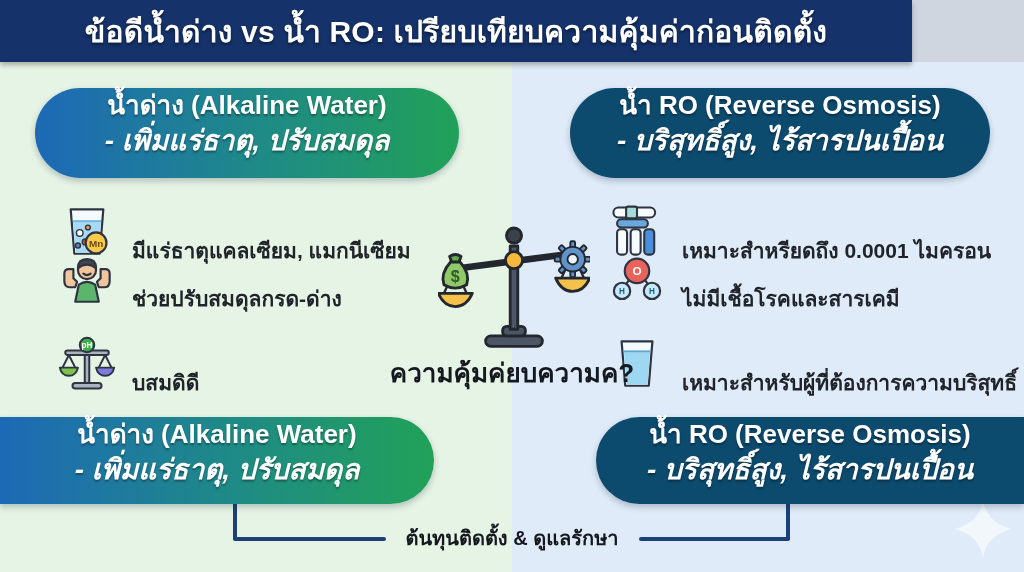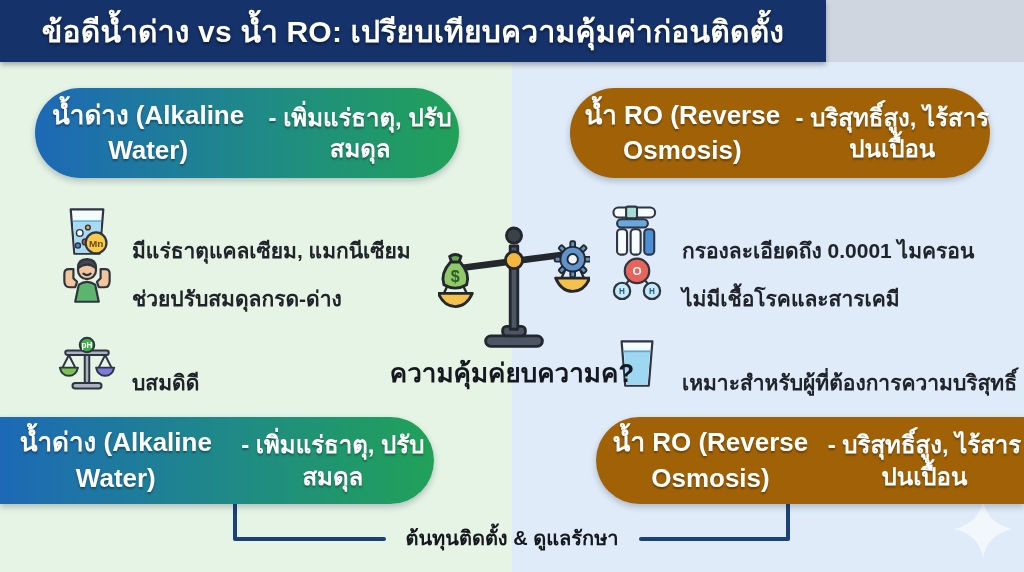--- a/index.html
+++ b/index.html
@@ -1,30 +1,30 @@
 <!DOCTYPE html>
 <html><head>
 <meta charset="utf-8">
 <style>
   html,body{margin:0;padding:0;background:#cfd6e0;}
   .stage{position:relative;width:1024px;height:572px;overflow:hidden;
          font-family:"Liberation Sans","DejaVu Sans",sans-serif;}
   .bg-left{position:absolute;left:0;top:62px;width:512px;height:510px;background:#e6f4e5;}
   .bg-right{position:absolute;left:512px;top:62px;width:512px;height:510px;background:#dfebf8;}
-  .title-bar{position:absolute;left:0;top:0;width:826px;height:62px;background:#15326a;
+  .title-bar{position:absolute;left:0;top:0;width:912px;height:62px;background:#15326a;
              display:flex;align-items:center;justify-content:center;box-shadow:0 3px 5px rgba(0,0,0,.28);z-index:5;}
   .title-bar h1{margin:0;font-size:30px;font-weight:bold;color:#ffffff;letter-spacing:.2px;
                 text-shadow:0 2px 3px rgba(0,0,0,.45);}
-  .pill{position:absolute;display:flex;align-items:center;
+  .pill{position:absolute;display:flex;flex-direction:column;align-items:center;
         color:#fff;font-weight:bold;text-align:center;z-index:3;
         text-shadow:0 2px 2px rgba(0,0,0,.35);box-shadow:0 3px 6px rgba(10,30,60,.25);}
   .pill .l1{font-size:26px;line-height:1.35;}
-  .pill .l2{font-size:24px;line-height:1.3;}
+  .pill .l2{font-size:28px;line-height:1.3;font-style:italic;}
   .grad{background:linear-gradient(90deg,#1d69b6 0%,#1f8b85 55%,#21a158 100%);}
-  .ro{background:#a16207;}
+  .ro{background:#0c4a6e;}
   .pill-tl{left:35px;top:88px;width:424px;height:90px;border-radius:45px;}
   .pill-tr{left:570px;top:88px;width:420px;height:90px;border-radius:45px;}
   .pill-bl{left:0;top:417px;width:434px;height:87px;border-radius:0 44px 44px 0;}
   .pill-br{left:596px;top:417px;width:428px;height:87px;border-radius:44px 0 0 44px;}
   .row{position:absolute;height:64px;display:flex;align-items:center;z-index:2;}
   .row .icon{width:58px;height:58px;flex:0 0 58px;display:flex;align-items:center;justify-content:center;}
   .row .txt{margin-left:16px;font-size:21px;font-weight:bold;color:#20242a;white-space:nowrap;margin-top:36px;}
   .rowL{left:58px;width:440px;}
   .rowR{left:608px;width:412px;}
   .r1{top:200px;}.r2{top:248px;}.r3{top:332px;}
@@ -123,21 +123,21 @@
         <g stroke="#2e3440" stroke-width="2.3" stroke-linejoin="round">
           <rect x="6" y="5" width="46" height="11" rx="5.5" fill="#f6fbfd"></rect>
           <rect x="20" y="4" width="12" height="13" rx="2" fill="#a7dcd6"></rect>
           <rect x="10" y="18" width="34" height="9" rx="4.5" fill="#6aa7dd"></rect>
           <rect x="10" y="29" width="11" height="28" rx="4" fill="#f6fbfd"></rect>
           <rect x="25" y="29" width="11" height="28" rx="4" fill="#f6fbfd"></rect>
           <rect x="40" y="29" width="11" height="28" rx="4" fill="#4a90d9"></rect>
         </g>
       </svg>
     </span>
-    <span class="txt">กรองละเอียดถึง 0.0001 ไมครอน</span>
+    <span class="txt">เหมาะสำหรียดถึง 0.0001 ไมครอน</span>
   </div>
 
   <div class="row rowR r2">
     <span class="icon">
       <svg width="58" height="58" viewBox="0 0 64 64">
         <g stroke="#2e3440" stroke-width="2.4">
           <line x1="24" y1="31" x2="18" y2="39"></line>
             <line x1="40" y1="31" x2="46" y2="39"></line>
           <circle cx="32" cy="22" r="13.5" fill="#e8635b"></circle>
           <text x="32" y="27" font-size="13" font-weight="bold" fill="#ffffff" text-anchor="middle" stroke="none">O</text>

